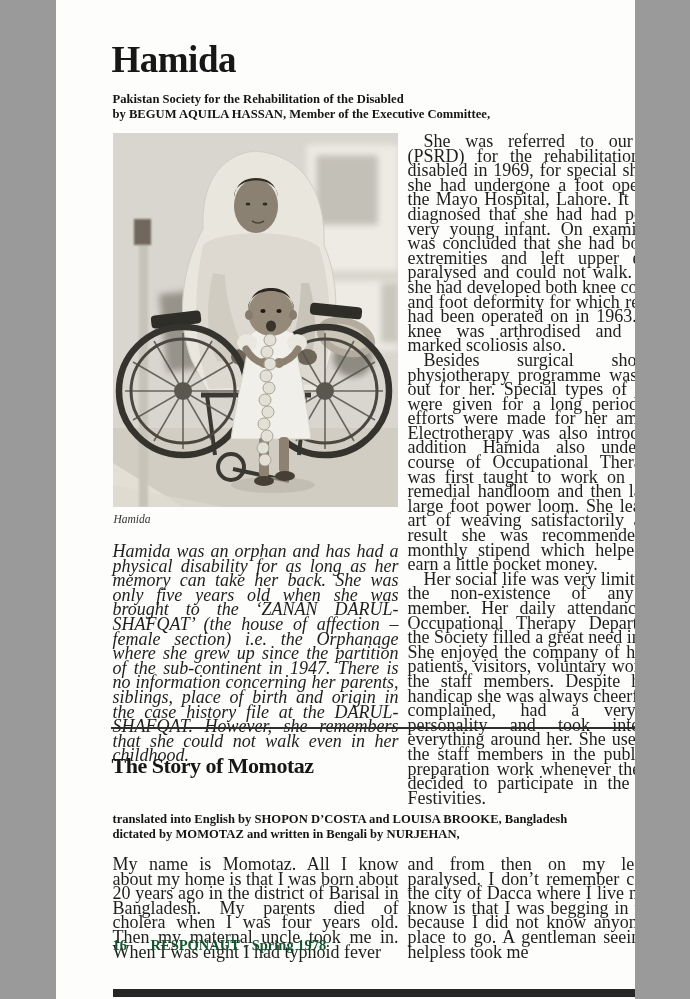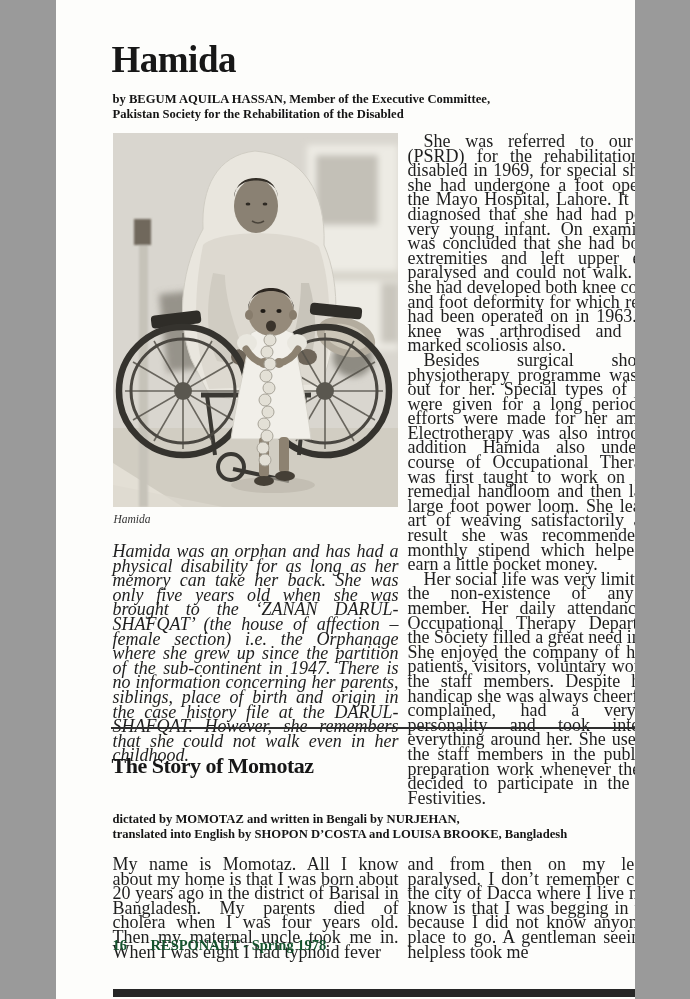--- a/index.html
+++ b/index.html
@@ -31,22 +31,22 @@
   .bottom-bar{left:57px;top:989px;width:589px;height:8px;background:#262626;}
 </style>
 </head>
 <body>
 
 <div class="page">
 
   <h1 class="abs title-1">Hamida</h1>
 
   <div class="abs byline byline-1">
+    <div>Pakistan Society for the Rehabilitation of the Disabled</div>
     <div>by BEGUM AQUILA HASSAN, Member of the Executive Committee,</div>
-    <div>Pakistan Society for the Rehabilitation of the Disabled</div>
   </div>
 
   <figure class="abs photo-wrap" style="margin:0">
     <svg width="285" height="374" viewBox="0 0 285 374">
       <defs>
         <filter id="blur3">
             <feGaussianBlur stdDeviation="3"></feGaussianBlur>
           </filter>
         <filter id="blur1">
             <feGaussianBlur stdDeviation="1.2"></feGaussianBlur>
@@ -167,22 +167,22 @@
     <p class="ind">She was referred to our Society (PSRD) for the rehabilitation of the disabled in 1969, for special shoes after she had undergone a foot operation at the Mayo Hospital, Lahore. It had been diagnosed that she had had polio as a very young infant. On examination it was concluded that she had both lower extremities and left upper extremity paralysed and could not walk. Later on she had developed both knee contracture and foot deformity for which reason she had been operated on in 1963. Her left knee was arthrodised and she had marked scoliosis also.</p>
     <p class="ind">Besides surgical shoes, a physiotherapy programme was chalked out for her. Special types of exercises were given for a long period and all efforts were made for her ambulation. Electrotherapy was also introduced. In addition Hamida also underwent a course of Occupational Therapy. She was first taught to work on a special remedial handloom and then later on a large foot power loom. She learned the art of weaving satisfactorily and as a result she was recommended for a monthly stipend which helped her to earn a little pocket money.</p>
     <p class="ind">Her social life was very limited due to the non-existence of any family member. Her daily attendance at the Occupational Therapy Department of the Society filled a great need in her life. She enjoyed the company of her fellow patients, visitors, voluntary workers and the staff members. Despite her great handicap she was always cheerful, never complained, had a very warm personality and took interest in everything around her. She used to help the staff members in the publicity and preparation work whenever the Society decided to participate in the National Festivities.</p>
   </div>
 
   <div class="abs rule"></div>
 
   <h1 class="abs title-2">The Story of Momotaz</h1>
 
   <div class="abs byline byline-2">
+    <div>translated into English by SHOPON D’COSTA and LOUISA BROOKE, Bangladesh</div>
     <div>dictated by MOMOTAZ and written in Bengali by NURJEHAN,</div>
-    <div>translated into English by SHOPON D’COSTA and LOUISA BROOKE, Bangladesh</div>
   </div>
 
   <div class="abs bodytext col-left-2">
     <p>My name is Momotaz. All I know about my home is that I was born about 20 years ago in the district of Barisal in Bangladesh. My parents died of cholera when I was four years old. Then my maternal uncle took me in. When I was eight I had typhoid fever</p>
   </div>
 
   <div class="abs bodytext col-right-2">
     <p>and from then on my legs were paralysed. I don’t remember coming to the city of Dacca where I live now. All I know is that I was begging in the street because I did not know anyone or any place to go. A gentleman seeing me so helpless took me</p>
   </div>
 

